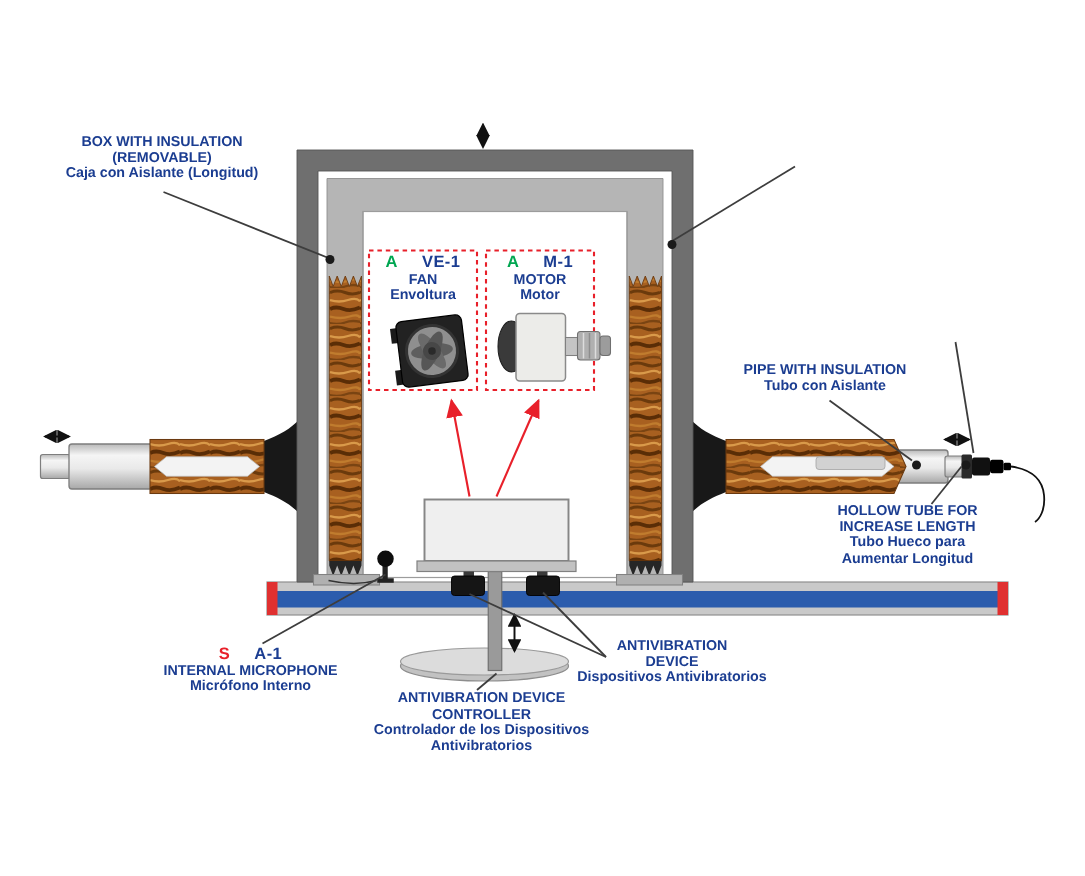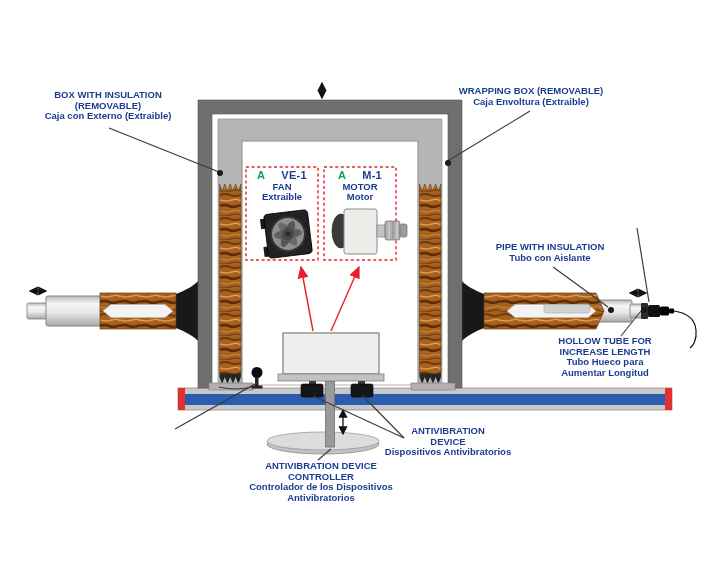--- a/index.html
+++ b/index.html
@@ -181,32 +181,28 @@
   </g>
   <circle cx="220" cy="173" r="3" fill="#1a1a1a"></circle>
   <circle cx="448" cy="163" r="3" fill="#1a1a1a"></circle>
   <circle cx="611" cy="310" r="3" fill="#1a1a1a"></circle>
   <circle cx="644" cy="310" r="3" fill="#1a1a1a"></circle>
 </svg>
 
 <div class="lbl" style="left:108px;top:90px">
   <div>BOX WITH INSULATION</div>
   <div>(REMOVABLE)</div>
-  <div>Caja con Externo (Extraible)</div>
-</div>
-
-<div class="lbl" style="left:531px;top:86px">
-  <div>WRAPPING BOX (REMOVABLE)</div>
-  <div>Caja Envoltura (Extraible)</div>
-</div>
+  <div>Caja con Aislante (Longitud)</div>
+</div>
+
 
 <div class="lbl" style="left:282px;top:170px">
   <div class="code"><span class="green">A</span><span class="blue">VE-1</span></div>
   <div>FAN</div>
-  <div>Extraible</div>
+  <div>Envoltura</div>
 </div>
 
 <div class="lbl" style="left:360px;top:170px">
   <div class="code"><span class="green">A</span><span class="blue">M-1</span></div>
   <div>MOTOR</div>
   <div>Motor</div>
 </div>
 
 
 <div class="lbl" style="left:605px;top:336px">
@@ -214,20 +210,25 @@
   <div>INCREASE LENGTH</div>
   <div>Tubo Hueco para</div>
   <div>Aumentar Longitud</div>
 </div>
 
 <div class="lbl" style="left:550px;top:242px">
   <div>PIPE WITH INSULATION</div>
   <div>Tubo con Aislante</div>
 </div>
 
+<div class="lbl" style="left:167px;top:431px">
+  <div class="code"><span class="red">S</span><span class="blue">A-1</span></div>
+  <div>INTERNAL MICROPHONE</div>
+  <div>Micrófono Interno</div>
+</div>
 
 <div class="lbl" style="left:321px;top:461px">
   <div>ANTIVIBRATION DEVICE</div>
   <div>CONTROLLER</div>
   <div>Controlador de los Dispositivos</div>
   <div>Antivibratorios</div>
 </div>
 
 <div class="lbl" style="left:448px;top:426px">
   <div>ANTIVIBRATION</div>

